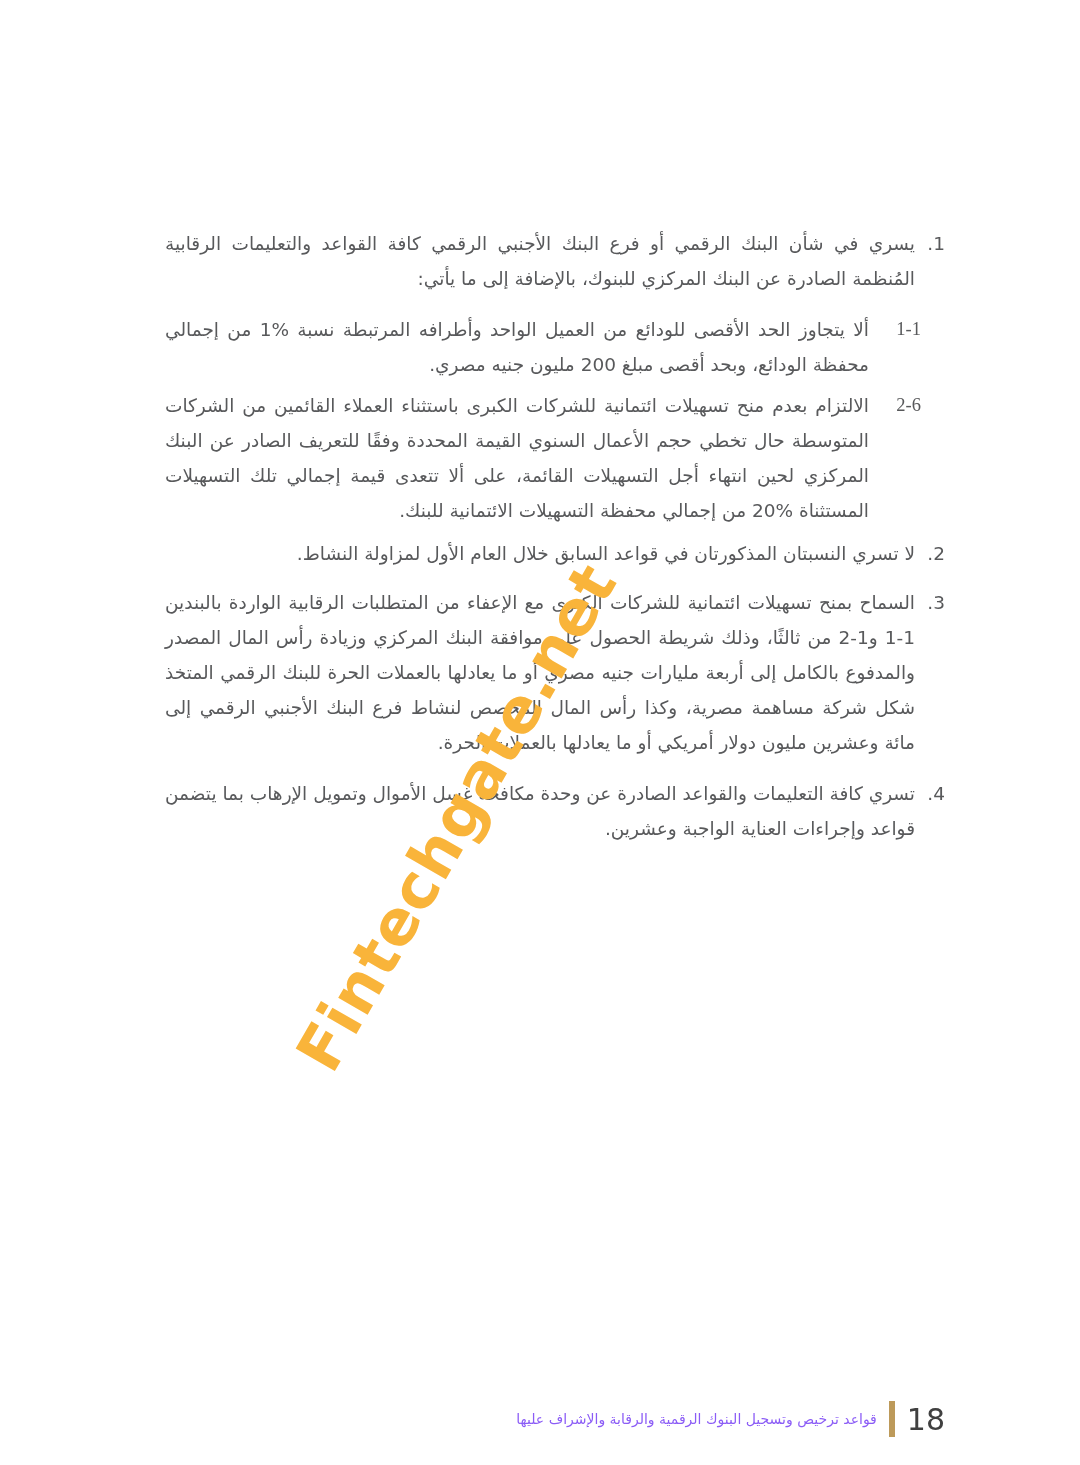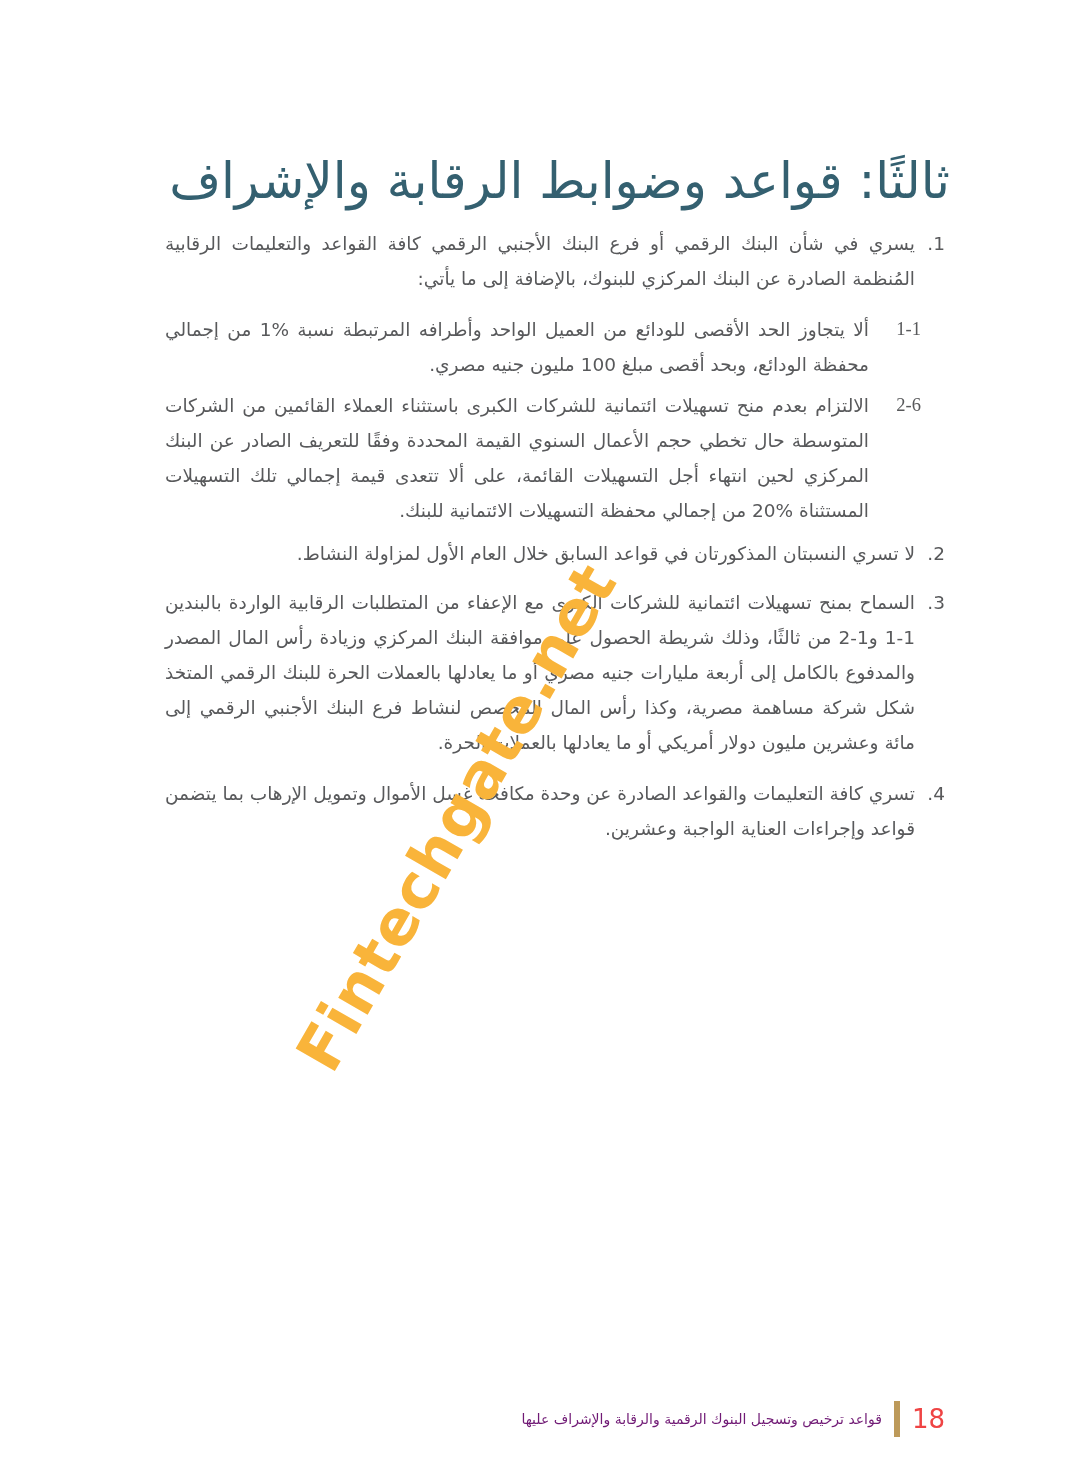--- a/index.html
+++ b/index.html
@@ -74,51 +74,50 @@
     right: 135px;
     height: 42px;
     display: flex;
     direction: ltr;
     align-items: center;
     gap: 12px;
   }
   .footer-title {
     direction: rtl;
     font-size: 14px;
-    color: #701a75;
+    color: #8b5cf6;
     white-space: nowrap;
   }
   .footer-bar {
     width: 6px;
     height: 36px;
     background: #bd9a5a;
   }
   .footer-page {
-    font-size: 26px;
-    color: #ef4444;
+    font-size: 30px;
+    color: #404040;
     direction: ltr;
   }
 </style>
 </head>
 <body>
 
 <div class="page">
 
-  <h1 class="heading">ثالثًا: قواعد وضوابط الرقابة والإشراف</h1>
 
   <div class="content">
 
     <div class="item m-i1">
       <span class="num">1.</span>
       <div class="txt">يسري في شأن البنك الرقمي أو فرع البنك الأجنبي الرقمي كافة القواعد والتعليمات الرقابية المُنظمة الصادرة عن البنك المركزي للبنوك، بالإضافة إلى ما يأتي:</div>
     </div>
 
     <div class="item sub m-s1">
       <span class="num">1-1</span>
-      <div class="txt">ألا يتجاوز الحد الأقصى للودائع من العميل الواحد وأطرافه المرتبطة نسبة %1 من إجمالي محفظة الودائع، وبحد أقصى مبلغ 100 مليون جنيه مصري.</div>
+      <div class="txt">ألا يتجاوز الحد الأقصى للودائع من العميل الواحد وأطرافه المرتبطة نسبة %1 من إجمالي محفظة الودائع، وبحد أقصى مبلغ 200 مليون جنيه مصري.</div>
     </div>
 
     <div class="item sub m-s2">
       <span class="num">2-6</span>
       <div class="txt">الالتزام بعدم منح تسهيلات ائتمانية للشركات الكبرى باستثناء العملاء القائمين من الشركات المتوسطة حال تخطي حجم الأعمال السنوي القيمة المحددة وفقًا للتعريف الصادر عن البنك المركزي لحين انتهاء أجل التسهيلات القائمة، على ألا تتعدى قيمة إجمالي تلك التسهيلات المستثناة %20 من إجمالي محفظة التسهيلات الائتمانية للبنك.</div>
     </div>
 
     <div class="item m-i2">
       <span class="num">2.</span>
       <div class="txt">لا تسري النسبتان المذكورتان في قواعد السابق خلال العام الأول لمزاولة النشاط.</div>

